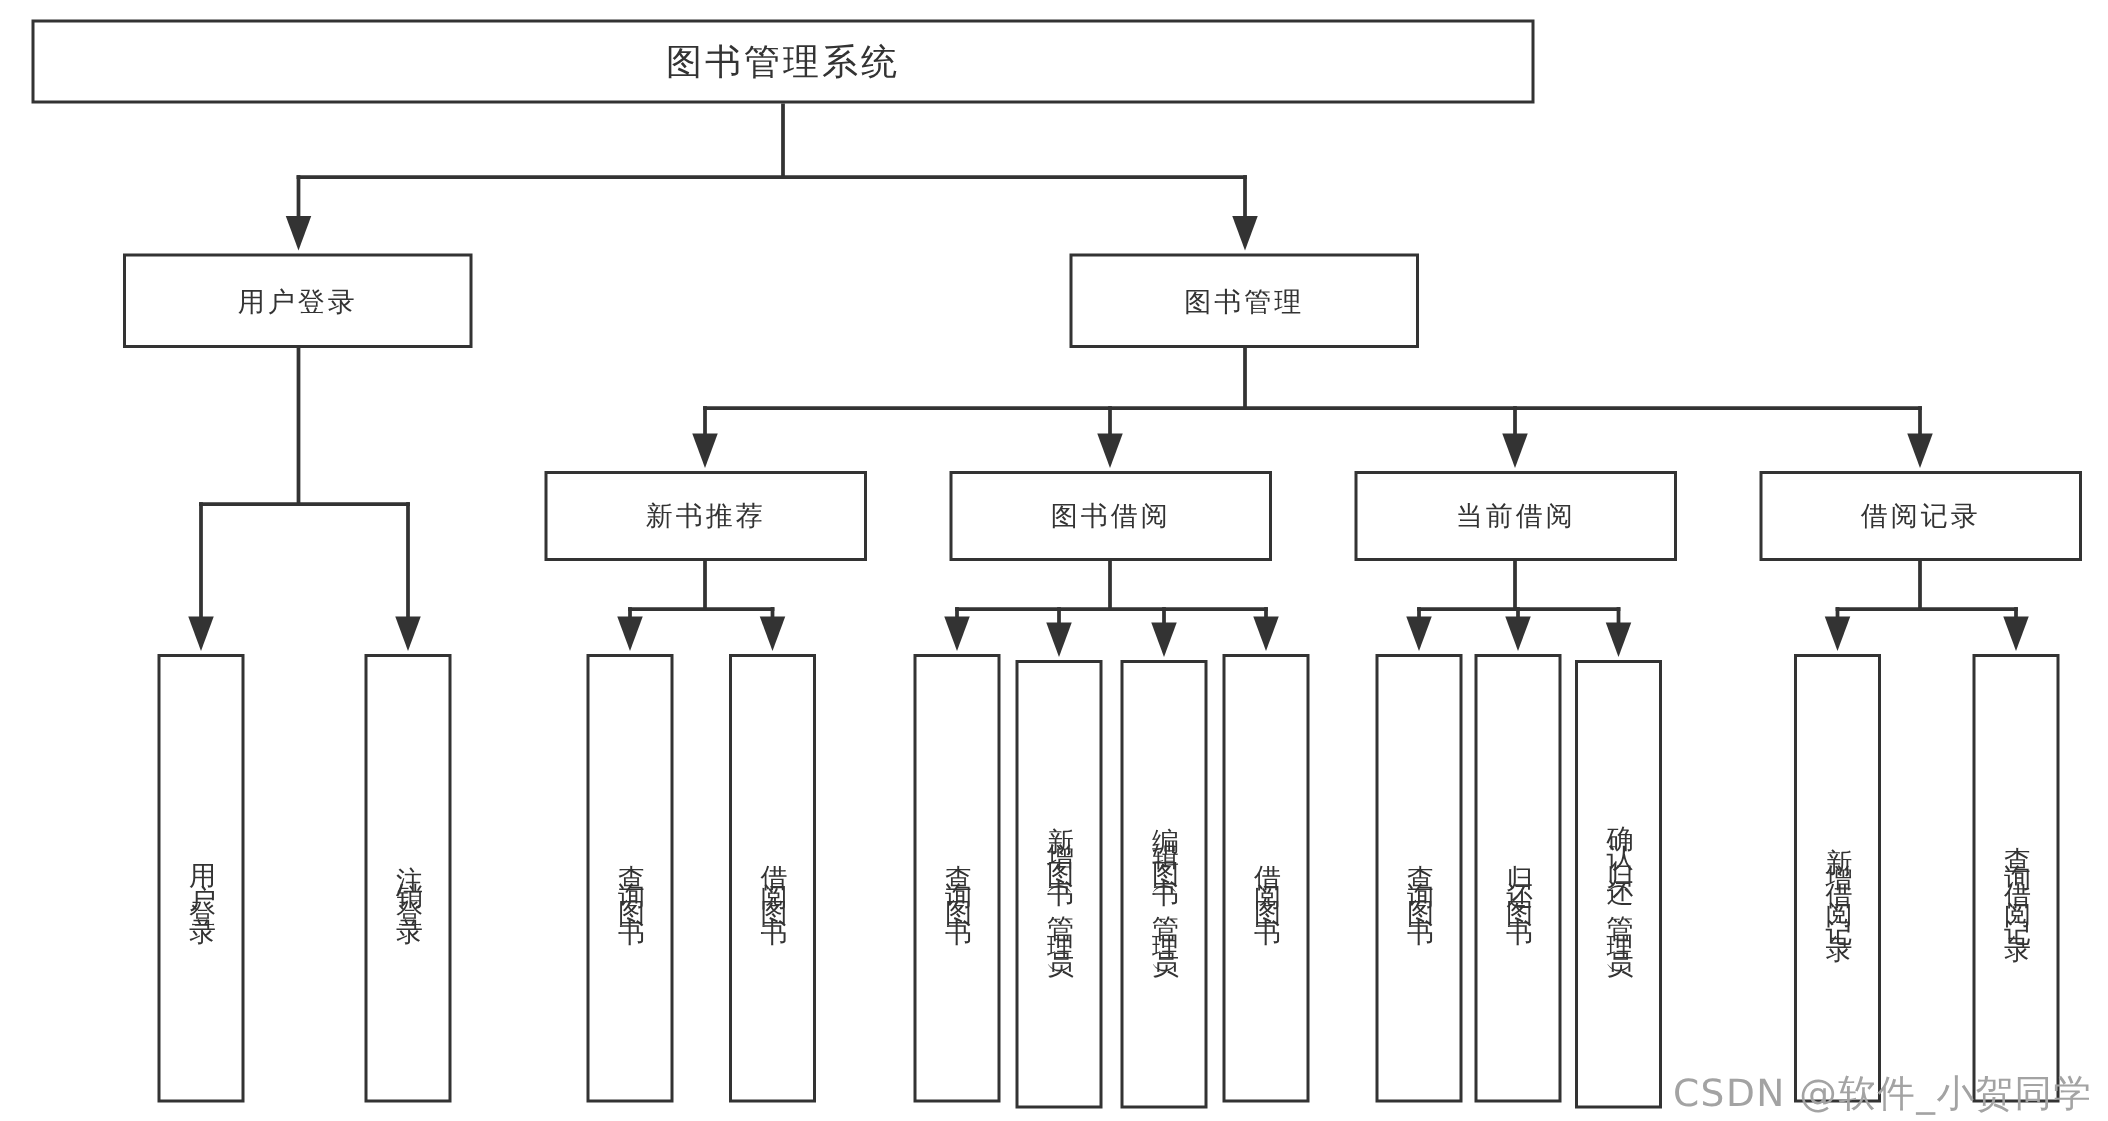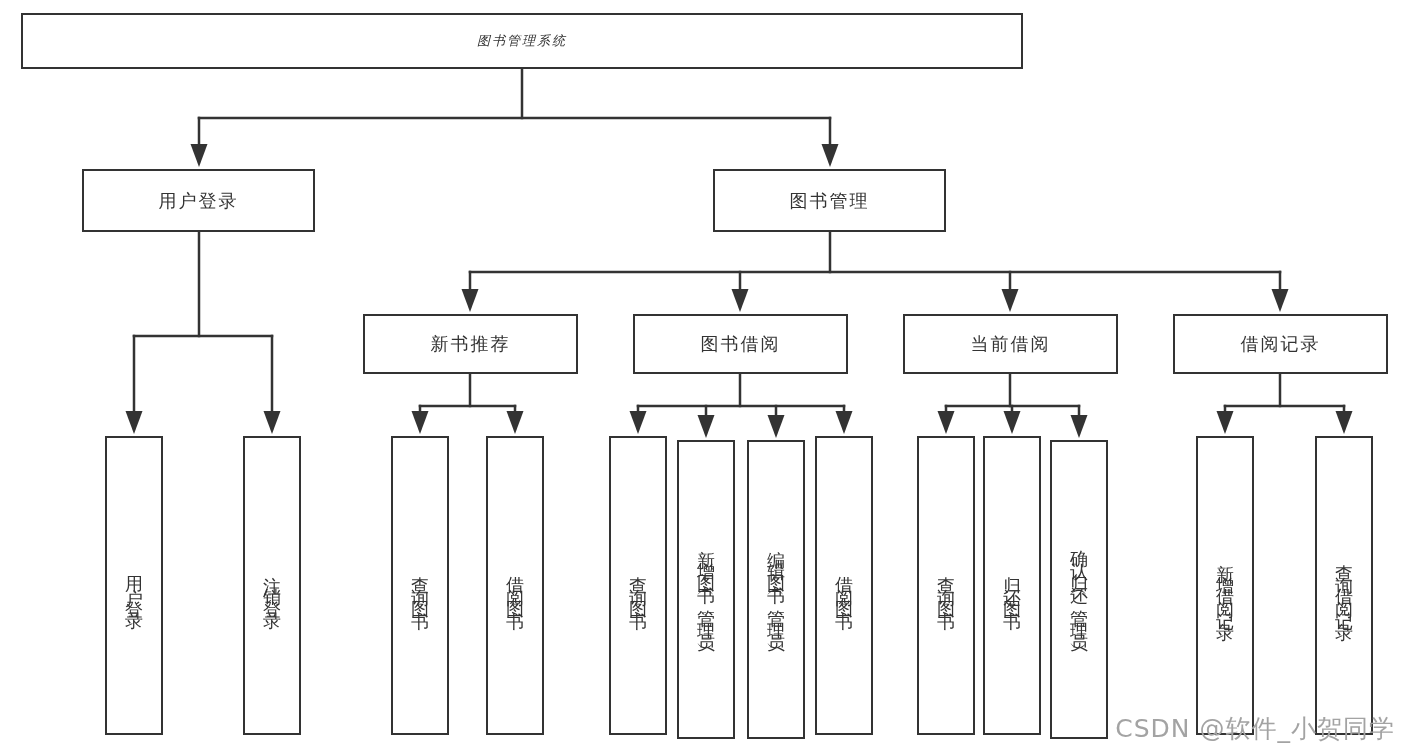--- a/index.html
+++ b/index.html
@@ -27,21 +27,21 @@
     background:var(--bg);
     display:flex;
     align-items:center;
     justify-content:center;
   }
   .htext{
     font-size:18px;
     letter-spacing:2px;
     white-space:nowrap;
   }
-  .node.root .htext{font-size:13px;font-style:italic;}
+  .node.root .htext{font-size:24px;}
   .vtext{
     writing-mode:vertical-rl;
     text-orientation:mixed;
     font-size:18px;
     line-height:1;
     letter-spacing:12px;
     white-space:nowrap;
   }
   #watermark{
     position:absolute;

